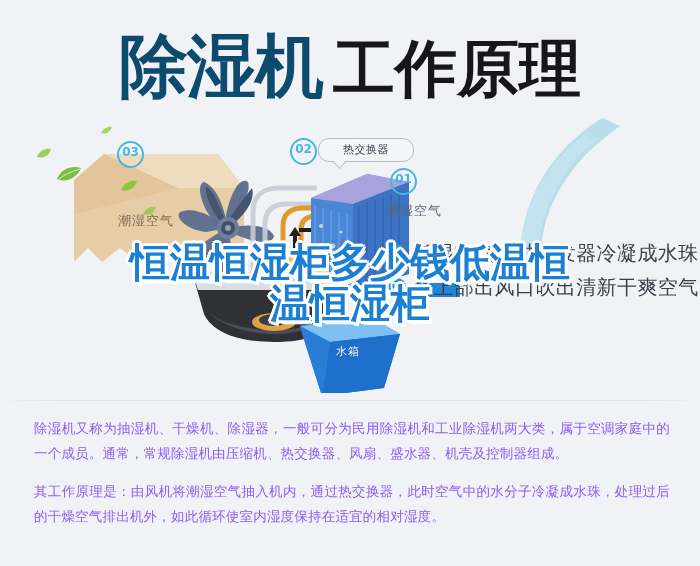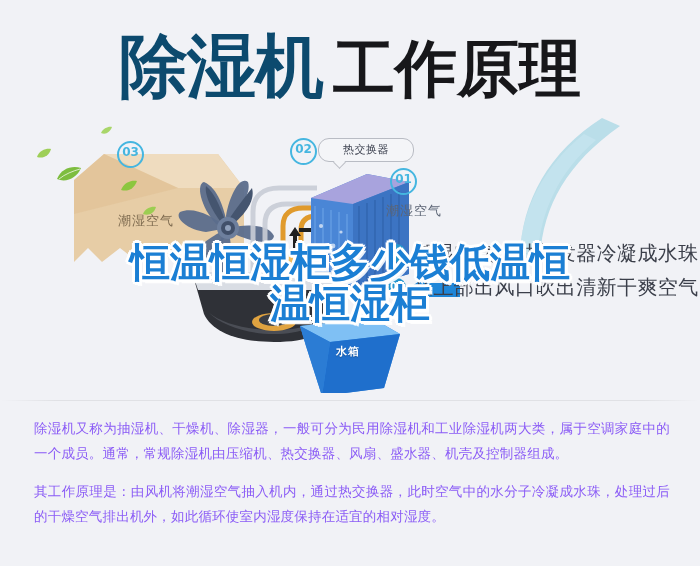--- a/index.html
+++ b/index.html
@@ -139,21 +139,21 @@
     width: 108px;
     height: 82px;
   }
   .tank svg { display:block; }
   .tank-label {
     position: absolute;
     left: 336px;
     top: 226px;
     font-size: 11px;
     color: #ffffff;
-    font-weight: 700;
+    font-weight: 400;
     letter-spacing: 1px;
     text-shadow: 0 1px 1px rgba(0,0,0,.25);
   }
 
   
   .inflow-arrow {
     position: absolute;
     left: 404px;
     top: 160px;
     width: 58px;

